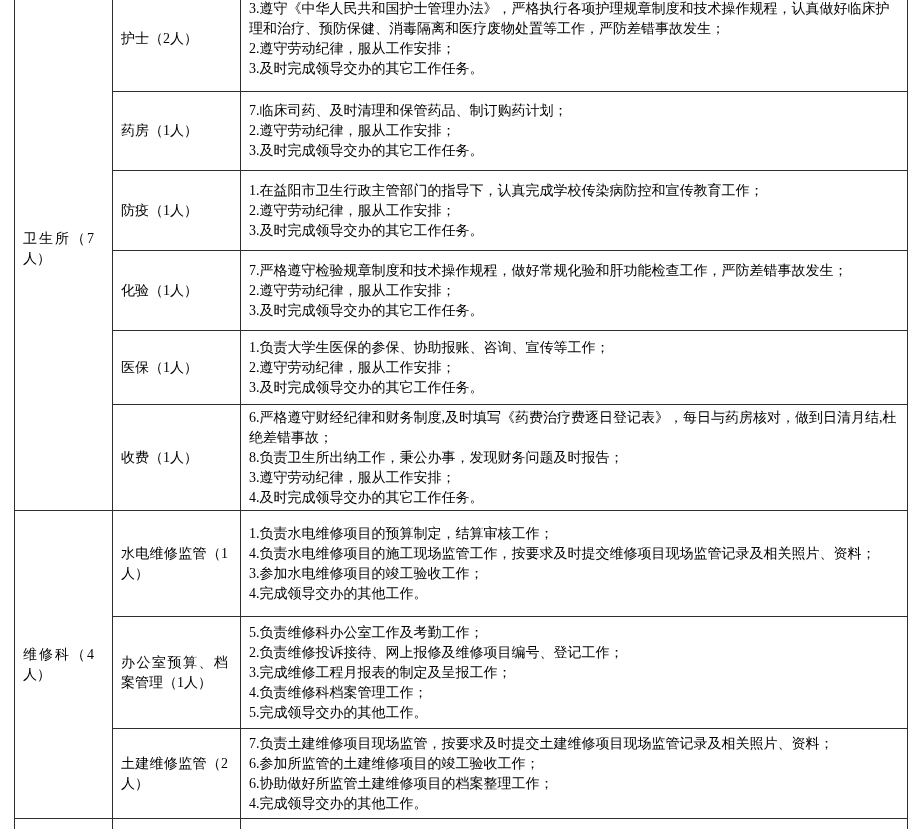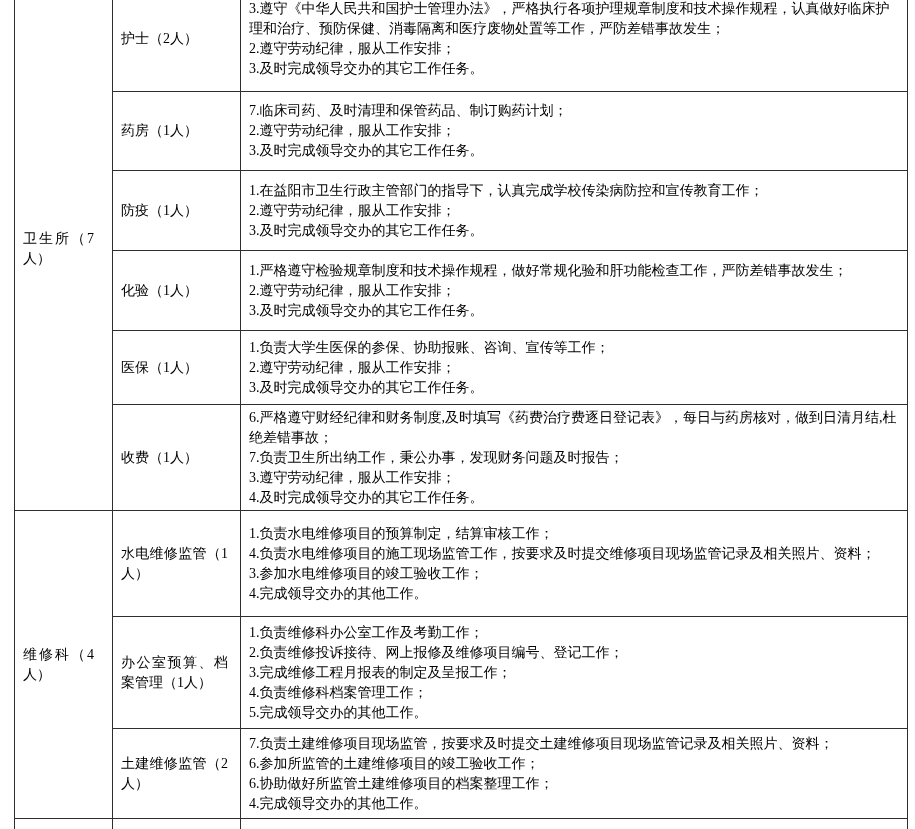--- a/index.html
+++ b/index.html
@@ -76,56 +76,56 @@
           <td class="pos">防疫（1人）</td>
           <td class="duties">
             <div class="duty-line">1.在益阳市卫生行政主管部门的指导下，认真完成学校传染病防控和宣传教育工作；</div>
             <div class="duty-line">2.遵守劳动纪律，服从工作安排；</div>
             <div class="duty-line">3.及时完成领导交办的其它工作任务。</div>
           </td>
         </tr>
         <tr style="height: 80px;">
           <td class="pos">化验（1人）</td>
           <td class="duties">
-            <div class="duty-line">1.严格遵守检验规章制度和技术操作规程，做好常规化验和肝功能检查工作，严防差错事故发生；</div>
+            <div class="duty-line">7.严格遵守检验规章制度和技术操作规程，做好常规化验和肝功能检查工作，严防差错事故发生；</div>
             <div class="duty-line">2.遵守劳动纪律，服从工作安排；</div>
             <div class="duty-line">3.及时完成领导交办的其它工作任务。</div>
           </td>
         </tr>
         <tr style="height: 74px;">
           <td class="pos">医保（1人）</td>
           <td class="duties">
             <div class="duty-line">1.负责大学生医保的参保、协助报账、咨询、宣传等工作；</div>
             <div class="duty-line">2.遵守劳动纪律，服从工作安排；</div>
             <div class="duty-line">3.及时完成领导交办的其它工作任务。</div>
           </td>
         </tr>
         <tr style="height: 106px;">
           <td class="pos">收费（1人）</td>
           <td class="duties">
             <div class="duty-line">6.严格遵守财经纪律和财务制度,及时填写《药费治疗费逐日登记表》，每日与药房核对，做到日清月结,杜绝差错事故；</div>
-            <div class="duty-line">7.负责卫生所出纳工作，秉公办事，发现财务问题及时报告；</div>
+            <div class="duty-line">8.负责卫生所出纳工作，秉公办事，发现财务问题及时报告；</div>
             <div class="duty-line">3.遵守劳动纪律，服从工作安排；</div>
             <div class="duty-line">4.及时完成领导交办的其它工作任务。</div>
           </td>
         </tr>
         <tr style="height: 106px;">
           <td class="dept" rowspan="3">维修科（4人）</td>
           <td class="pos">水电维修监管（1人）</td>
           <td class="duties">
             <div class="duty-line">1.负责水电维修项目的预算制定，结算审核工作；</div>
             <div class="duty-line">4.负责水电维修项目的施工现场监管工作，按要求及时提交维修项目现场监管记录及相关照片、资料；</div>
             <div class="duty-line">3.参加水电维修项目的竣工验收工作；</div>
             <div class="duty-line">4.完成领导交办的其他工作。</div>
           </td>
         </tr>
         <tr style="height: 112px;">
           <td class="pos">办公室预算、档案管理（1人）</td>
           <td class="duties">
-            <div class="duty-line">1.负责维修科办公室工作及考勤工作；</div>
+            <div class="duty-line">5.负责维修科办公室工作及考勤工作；</div>
             <div class="duty-line">2.负责维修投诉接待、网上报修及维修项目编号、登记工作；</div>
             <div class="duty-line">3.完成维修工程月报表的制定及呈报工作；</div>
             <div class="duty-line">4.负责维修科档案管理工作；</div>
             <div class="duty-line">5.完成领导交办的其他工作。</div>
           </td>
         </tr>
         <tr style="height: 90px;">
           <td class="pos">土建维修监管（2人）</td>
           <td class="duties">
             <div class="duty-line">7.负责土建维修项目现场监管，按要求及时提交土建维修项目现场监管记录及相关照片、资料；</div>

